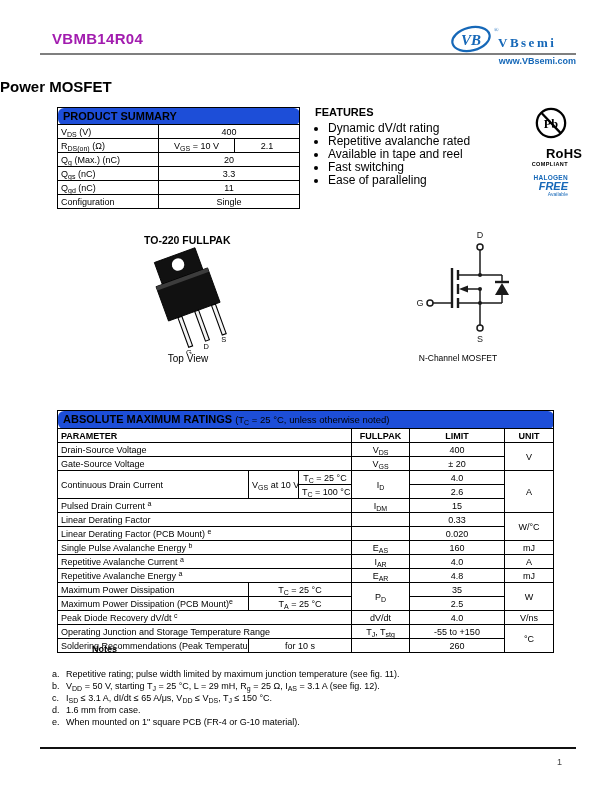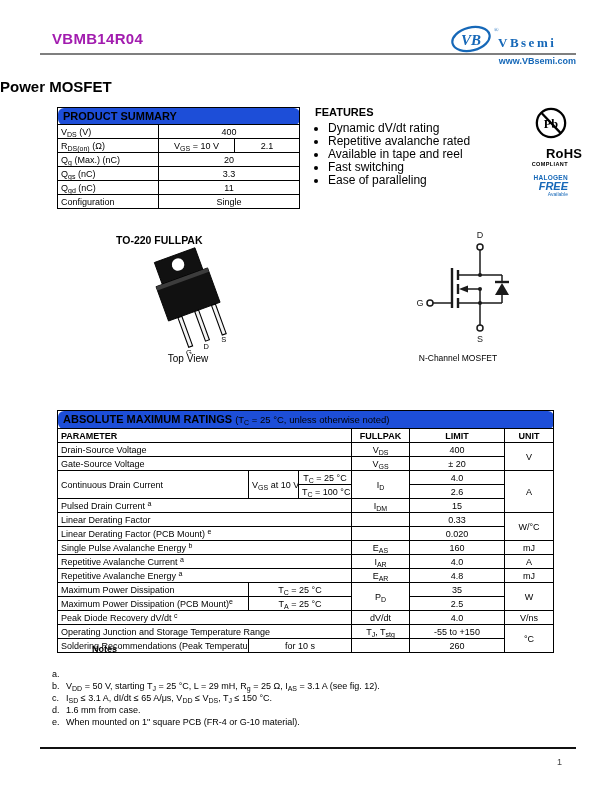--- a/index.html
+++ b/index.html
@@ -40,21 +40,21 @@
 
   
   .badges { left:520px; top:106px; width:48px; text-align:right; }
   .rohs-line { font-size:13px; font-weight:bold; letter-spacing:.2px; margin-top:2px;margin-left:26px; }
   .compliant-line { font-size:5.5px; font-weight:bold; letter-spacing:.4px; }
   .halogen-line { font-size:6.5px; font-weight:bold; color:#1668b8; margin-top:7px; letter-spacing:.3px; }
   .free-line { font-size:11px; font-weight:bold; font-style:italic; color:#1668b8; line-height:10px; }
   .available-line { font-size:5px; color:#1668b8; }
 
   
-  .pkg-label { left:116px; top:234px; font-size:10.5px; font-weight:bold; }
+  .pkg-label { left:144px; top:234px; font-size:10.5px; font-weight:bold; }
   .pkg-caption { left:128px; top:353px; width:120px; text-align:center; font-size:10px; }
   .sym-caption { left:388px; top:345px; width:140px; text-align:center; font-size:8.5px;margin-top:8px; }
 
   
   .notes { left:52px; top:644px; width:480px; }
   .notes-head { font-size:9px; font-weight:bold; margin-bottom:14px;padding-left:40px; }
   .note-line { font-size:9px; line-height:12px; display:flex; }
   .note-label { width:14px; flex:0 0 14px; }
 
   
@@ -310,20 +310,21 @@
     <td></td>
     <td>260</td>
   </tr>
 </tbody>
   </table>
 
 <div class="abs notes">
   <div class="notes-head">Notes</div>
   <div class="note-line">
     <span class="note-label">a.</span>
+    <span>Repetitive rating; pulse width limited by maximum junction temperature (see fig. 11).</span>
   </div>
   <div class="note-line">
     <span class="note-label">b.</span>
     <span>V<sub>DD</sub> = 50 V, starting T<sub>J</sub> = 25 °C, L = 29 mH, R<sub>g</sub> = 25 Ω, I<sub>AS</sub> = 3.1 A (see fig. 12).</span>
   </div>
   <div class="note-line">
     <span class="note-label">c.</span>
     <span>I<sub>SD</sub> ≤ 3.1 A, dI/dt ≤ 65 A/μs, V<sub>DD</sub> ≤ V<sub>DS</sub>, T<sub>J</sub> ≤ 150 °C.</span>
   </div>
   <div class="note-line">

